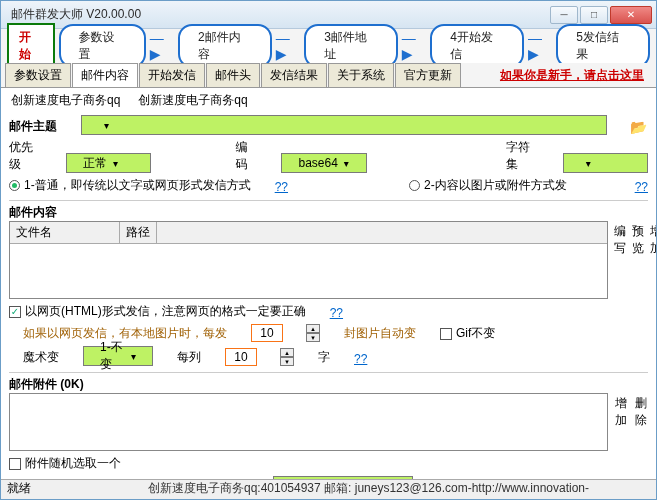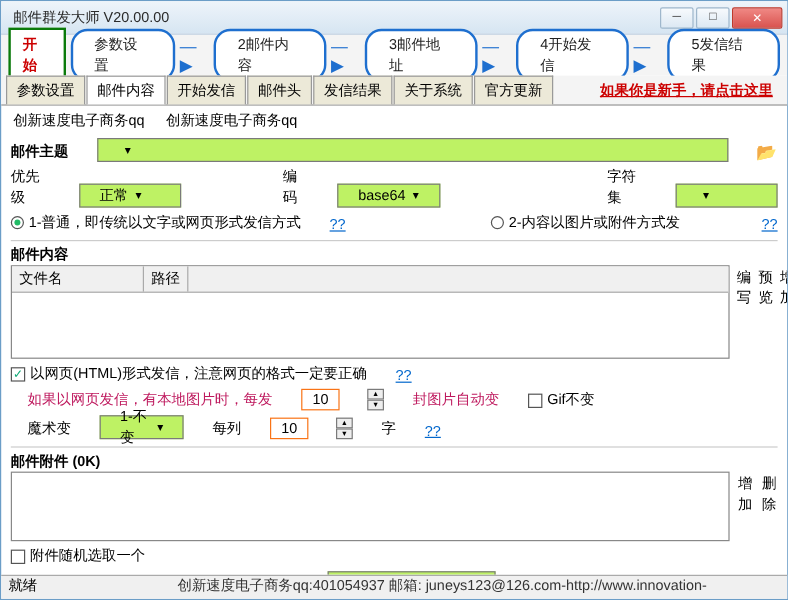--- a/index.html
+++ b/index.html
@@ -34,21 +34,21 @@
 .section { border-top: 1px solid #ccc; margin-top: 2px; padding-top: 3px; }
 .tablewrap { display: flex; gap: 6px; }
 .grid { flex: 1; border: 1px solid #888; height: 78px; background: #fff; }
 .grid .head { display: flex; background: #f0f0f0; border-bottom: 1px solid #aaa; align-items: center; }
 .grid .head div { padding: 2px 6px; border-right: 1px solid #aaa; }
 .grid .head .c1 { width: 110px; }
 .sidebtns { display: flex; flex-direction: row; gap: 6px; padding-top: 2px; width: 34px; }
 .sidebtns span { cursor: pointer; text-align: center; }
 .checkbox { display: inline-flex; align-items: center; gap: 4px; cursor: pointer; }
 .checkbox .cb { width: 12px; height: 12px; border: 1px solid #555; background: #fff; display: inline-flex; align-items: center; justify-content: center; font-size: 10px; color: #1a7; }
-.red { color: #be185d; }
+.red { color: #a16207; }
 .numfld { width: 32px; height: 18px; border: 1px solid #f97316; text-align: center; }
 .spinner { display: inline-flex; flex-direction: column; margin-left: -1px; }
 .spinner div { width: 14px; height: 9px; border: 1px solid #7a7a7a; font-size: 7px; line-height: 7px; text-align: center; background: #eee; cursor: pointer; }
 .attachbox { flex: 1; border: 1px solid #888; height: 58px; background: #fff; }
 .statusbar { height: 20px; border-top: 1px solid #aaa; display: flex; padding: 0 6px; background: #f0f0f0; font-size: 11px; }
 .statusbar .st { width: 80px; }
 .statusbar .info { flex: 1; text-align: center; color: #333; }
 </style>
 </head>
 <body>

